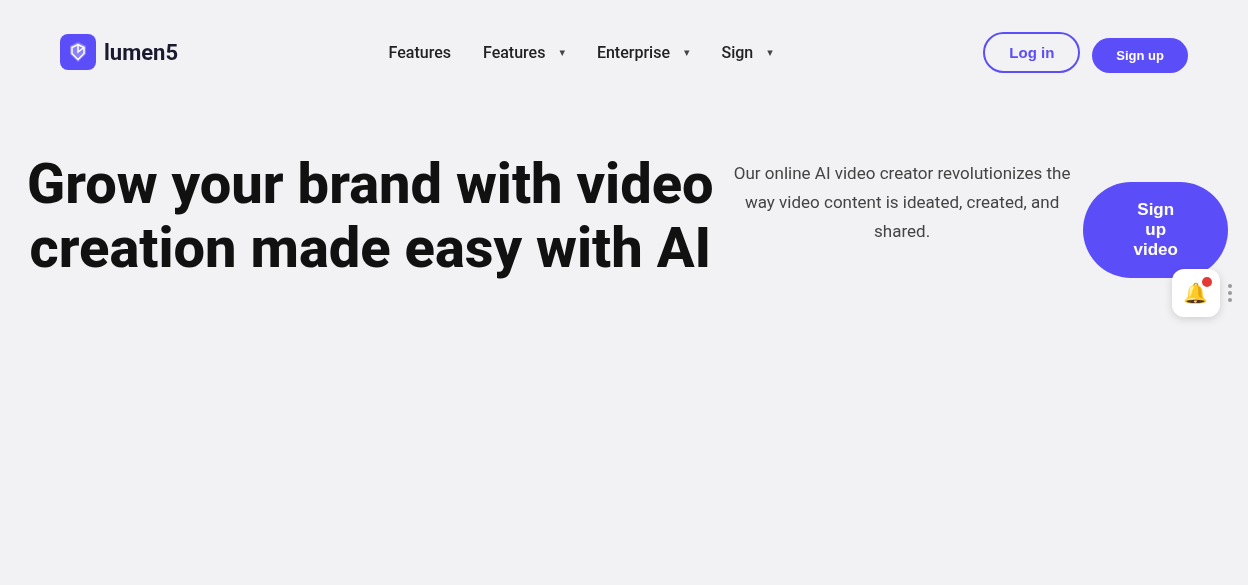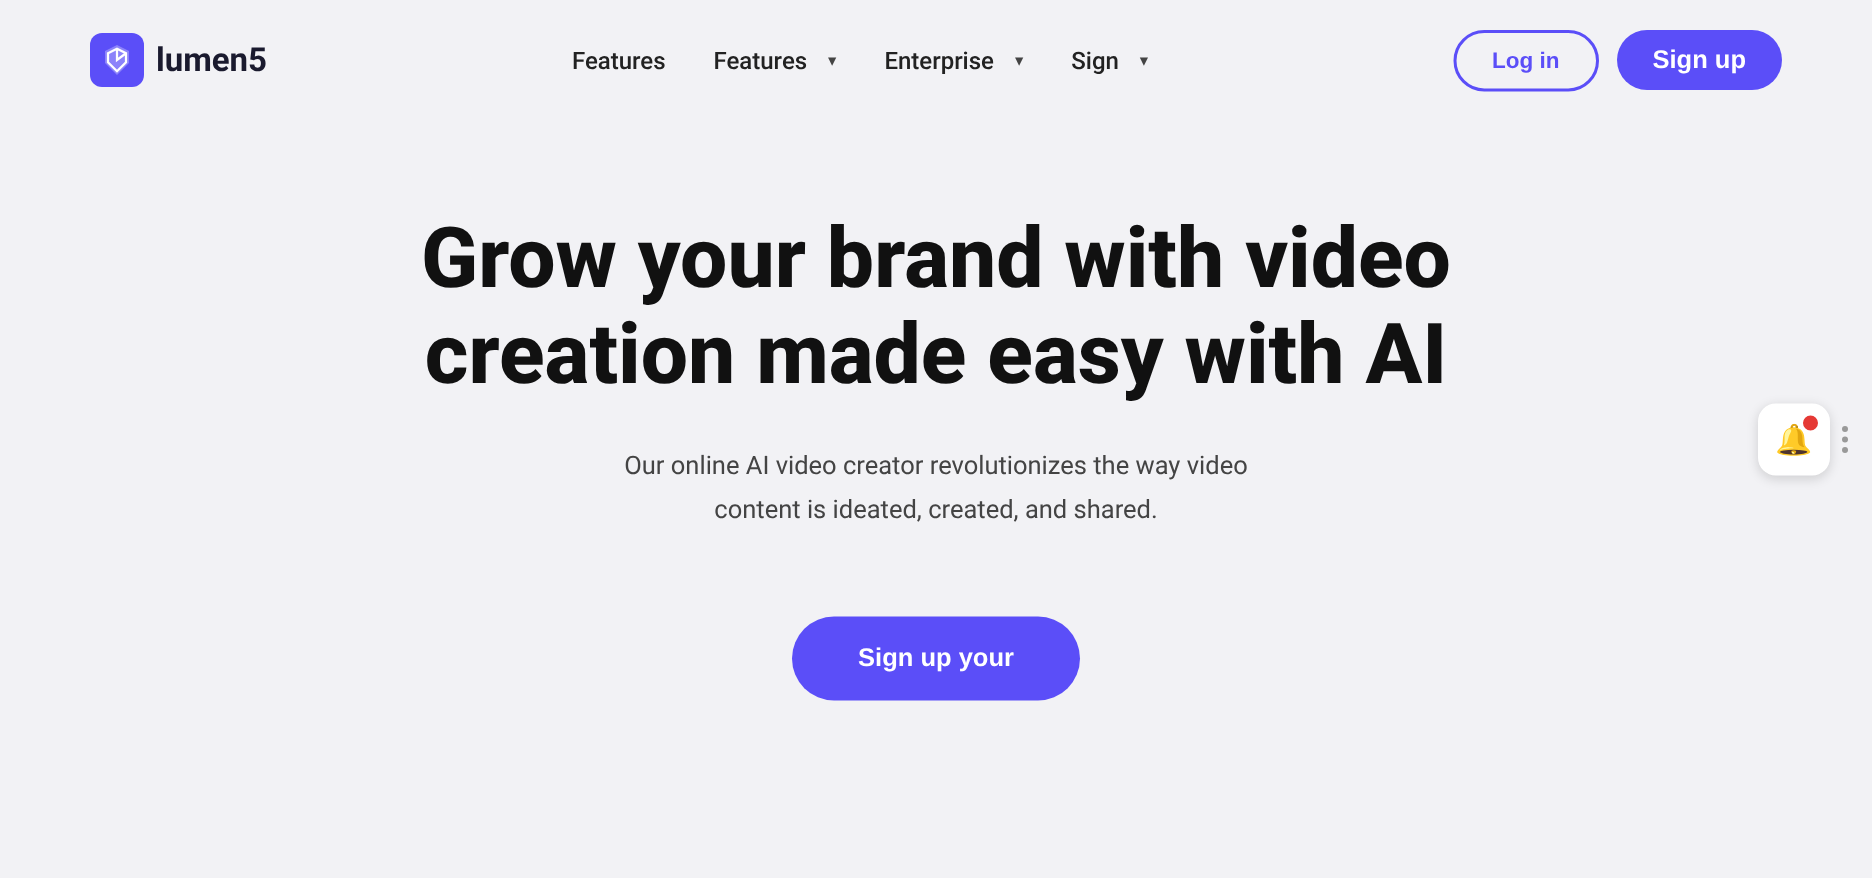--- a/index.html
+++ b/index.html
@@ -17,20 +17,21 @@
     }
 
     
     .navbar {
       display: flex;
       align-items: center;
       justify-content: space-between;
       padding: 0 60px;
       height: 80px;
       background-color: #f2f2f5;
+      margin-top: 12px;
     }
 
     .navbar-left {
       display: flex;
       align-items: center;
       gap: 8px;
     }
 
     .logo-icon {
       width: 36px;
@@ -67,50 +68,50 @@
       font-weight: 500;
     }
 
     .chevron-icon {
       font-size: 11px;
       color: #444;
     }
 
     .navbar-right {
       display: flex;
-      align-items: flex-start;
+      align-items: flex-end;
       gap: 12px;
     }
 
     .btn-login {
       padding: 10px 24px;
       border: 2px solid #5b4ef8;
       border-radius: 50px;
       background: transparent;
       color: #5b4ef8;
       font-size: 15px;
       font-weight: 600;
       cursor: pointer;
     }
 
     .btn-signup-nav {
       padding: 10px 24px;
       border: none;
       border-radius: 50px;
       background: #5b4ef8;
       color: #fff;
-      font-size: 17px;
+      font-size: 13px;
       font-weight: 600;
       cursor: pointer;
     }
 
     
     .hero {
       display: flex;
-      flex-direction: column;
+      flex-direction: row;
       align-items: center;
       text-align: center;
       padding: 60px 20px 40px;
     }
 
     .hero-title {
       font-size: 56px;
       font-weight: 800;
       color: #111;
       line-height: 1.15;
@@ -224,21 +225,21 @@
 
   <div class="navbar-right">
     <button class="btn-login">Log in</button>
     <button class="btn-signup-nav">Sign up</button>
   </div>
 </nav>
 
 <section class="hero">
   <h1 class="hero-title">Grow your brand with video creation made easy with AI</h1>
   <p class="hero-subtitle">Our online AI video creator revolutionizes the way video content is ideated, created, and shared.</p>
-  <button class="btn-signup-hero">Sign up your</button>
+  <button class="btn-signup-hero">Sign up video</button>
 </section>
 
 <div class="floating-widget">
   <div class="widget-bell">
     <span class="bell-emoji">🔔</span>
     <div class="widget-badge"></div>
   </div>
   <div class="widget-dots">
     <span></span>
     <span></span>

